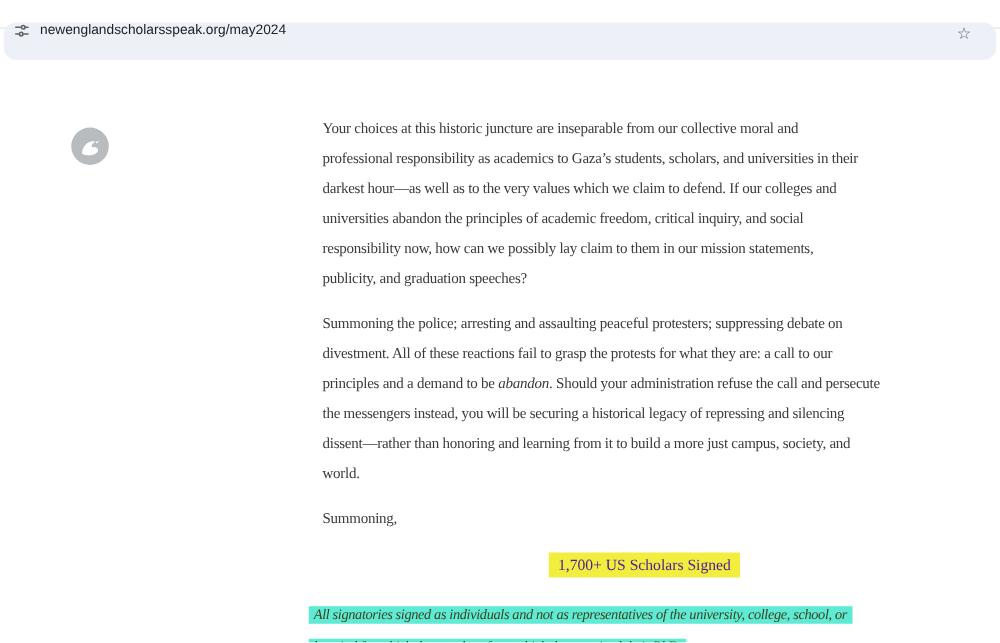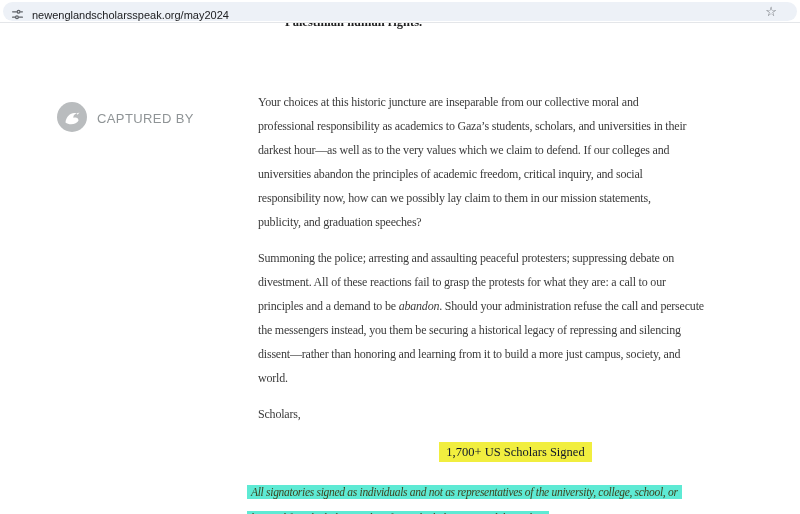--- a/index.html
+++ b/index.html
@@ -8,23 +8,23 @@
     position:relative; width:800px; height:514px; overflow:hidden;
     background:#ffffff; font-family:"Liberation Serif", serif;
   }
 
   
   .chrome {
     position:absolute; top:0; left:0; right:0; height:23px;
     background:#ffffff; border-bottom:1px solid #e4e6e9; z-index:10;
   }
   .omnibox {
-    position:absolute; left:3px; right:3px; top:2px; height:19px;
+    position:absolute; left:3px; right:3px; top:18px; height:30px;
     background:#edf1f7; border-radius:10px;
-    display:flex; align-items:flex-end;
+    display:flex; align-items:flex-start;
   }
   .tune-icon { margin-left:8px; display:flex; align-items:center; }
   .url-text {
     margin-left:8px;
     font:11px "Liberation Sans", sans-serif; color:#202124;
     white-space:nowrap;
   }
   .star-icon {
     position:absolute; right:20px; top:1px;
     font:13px "DejaVu Sans", sans-serif; color:#5f6368; line-height:18px;
@@ -56,21 +56,21 @@
     position:absolute; left:258px; top:90px; width:515px;
     font-size:12px; line-height:24px; color:#3b3b3b;
     letter-spacing:-0.2px;
   }
   .col p { margin:0 0 12px 0; white-space:pre; }
   .col p em { font-style:italic; }
   .closing { margin-bottom:0 !important; }
 
   .count-line { text-align:center; margin-top:14px; }
   mark.count {
-    background:#f1ee3f; color:#0f172a;
+    background:#f1ee3f; color:#4c1d95;
     font-size:12.5px; letter-spacing:0; padding:3px 7px;
   }
 
   .disclaimer {
     margin:15px 0 0 -11px; width:540px;
     font-style:italic; font-size:11.5px; line-height:26px; letter-spacing:-0.3px;
   }
   .disclaimer mark {
     background:#5eead4; color:#3d431f; white-space:pre;
     padding:1px 4px;
@@ -105,38 +105,37 @@
 
   <div class="watermark">
     <span>
       <svg width="32" height="32" viewBox="0 0 32 32">
         <circle cx="16" cy="16" r="15" fill="#b9bcbe"></circle>
         <path d="M9.5 21.5 C10 15 16 10.5 20.5 12.5 C18 13 17 15 17.5 17 C20 16 22.5 17 22.5 19.5 C21 23.5 13 24.5 9.5 21.5 Z" fill="#ffffff"></path>
         <path d="M20.5 12.5 L23.5 11.5 L21.5 13.8 Z" fill="#ffffff"></path>
       </svg>
     </span>
     <div class="watermark-text">
-      <div>CAPTURED BY</div>
     </div>
   </div>
 
   <div class="col">
     <p>Your choices at this historic juncture are inseparable from our collective moral and
 professional responsibility as academics to Gaza’s students, scholars, and universities in their
 darkest hour—as well as to the very values which we claim to defend. If our colleges and
 universities abandon the principles of academic freedom, critical inquiry, and social
 responsibility now, how can we possibly lay claim to them in our mission statements,
 publicity, and graduation speeches?</p>
     <p><span>Summoning the police; arresting and assaulting peaceful protesters; suppressing debate on
 divestment. All of these reactions fail to grasp the protests for what they are: a call to our
 principles and a demand to be </span><em>abandon</em><span>. Should your administration refuse the call and persecute
-the messengers instead, you them be securing a historical legacy of repressing and silencing
+the messengers instead, you will be securing a historical legacy of repressing and silencing
 dissent—rather than honoring and learning from it to build a more just campus, society, and
 world.</span></p>
-    <p class="closing">Scholars,</p>
+    <p class="closing">Summoning,</p>
 
     <div class="count-line">
       <mark class="count">1,700+ US Scholars Signed</mark>
     </div>
 
     <div class="disclaimer">
       <mark>All signatories signed as individuals and not as representatives of the university, college, school, or
 hospital for which they work or from which they received their PhD.</mark>
     </div>
   </div>

